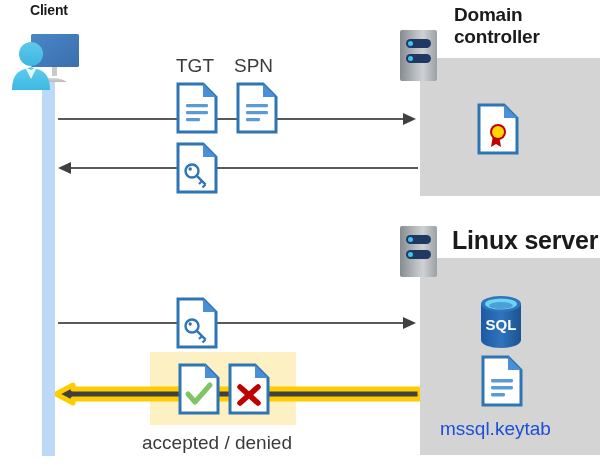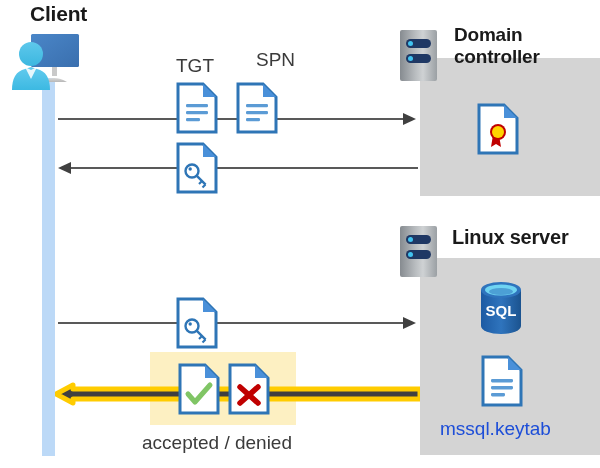--- a/index.html
+++ b/index.html
@@ -12,23 +12,23 @@
 
   
   .panel{background:#d4d4d4;}
   #dc-panel{left:420px;top:58px;width:180px;height:138px;}
   #linux-panel{left:420px;top:258px;width:180px;height:197px;}
 
   
   .heading{
     font-weight:bold;color:#1a1a1a;line-height:1.18;
   }
-  #client-title{left:30px;top:2px;font-size:21px;letter-spacing:-.2px;text-align:center;}
-  #dc-title{left:454px;top:4px;font-size:19px;width:146px;letter-spacing:-.2px;margin-top:20px;}
-  #linux-title{left:452px;top:226px;font-size:20px;letter-spacing:-.2px;}
+  #client-title{left:30px;top:2px;font-size:14px;letter-spacing:-.2px;text-align:center;}
+  #dc-title{left:454px;top:4px;font-size:19px;width:146px;letter-spacing:-.2px;}
+  #linux-title{left:452px;top:226px;font-size:25px;letter-spacing:-.2px;}
 
   
   #lifeline{left:42px;top:78px;width:13px;height:378px;background:#bcd9f7;}
 
   
   #client-icon{left:8px;top:28px;width:92px;height:62px;}
 
   
   .rack{width:37px;height:51px;border-radius:2px;
         background:linear-gradient(to right,#868b90 0%,#b9bdc0 42%,#cfd2d4 62%,#9ba0a4 100%);}
@@ -39,21 +39,21 @@
   #linux-rack{left:400px;top:226px;}
   #linux-rack .b1{top:9px;} #linux-rack .b2{top:24px;}
 
   
   .doc{position:absolute;}
   .doc svg{display:block;}
 
   
   .doclabel{font-size:19px;color:#3b3b3b;}
   #tgt-label{left:176px;top:55px;text-align:center;}
-  #spn-label{left:234px;top:49px;margin-left:22px;}
+  #spn-label{left:234px;top:55px;}
 
   
   .arrow svg{display:block;}
 
   
   #yellow-box{left:150px;top:352px;width:146px;height:73px;background:#fdf0c2;}
 
   
   #verdict-caption{left:142px;top:432px;font-size:19px;color:#3b3b3b;}
   #keytab-caption{left:440px;top:418px;font-size:19px;color:#1d4ed8;}
@@ -125,21 +125,21 @@
 <div class="abs rack" id="linux-rack">
   <span class="bar b1">
       <i></i>
     </span>
   <span class="bar b2">
       <i></i>
     </span>
 </div>
 <div class="abs heading" id="linux-title">Linux server</div>
 
-<div class="abs" style="left:477px;top:280px;">
+<div class="abs" style="left:477px;top:294px;">
   <svg width="48" height="56" viewBox="0 0 48 56">
     <defs>
       <linearGradient id="cyl" x1="0" y1="0" x2="1" y2="0">
         <stop offset="0" stop-color="#1c5aa3"></stop>
           <stop offset=".5" stop-color="#2f74bd"></stop>
           <stop offset="1" stop-color="#1b538f"></stop>
       </linearGradient>
     </defs>
     <path d="M4 10 v36 a20 8 0 0 0 40 0 v-36 z" fill="url(#cyl)"></path>
     <ellipse cx="24" cy="10" rx="20" ry="8" fill="#2f74bd"></ellipse>

